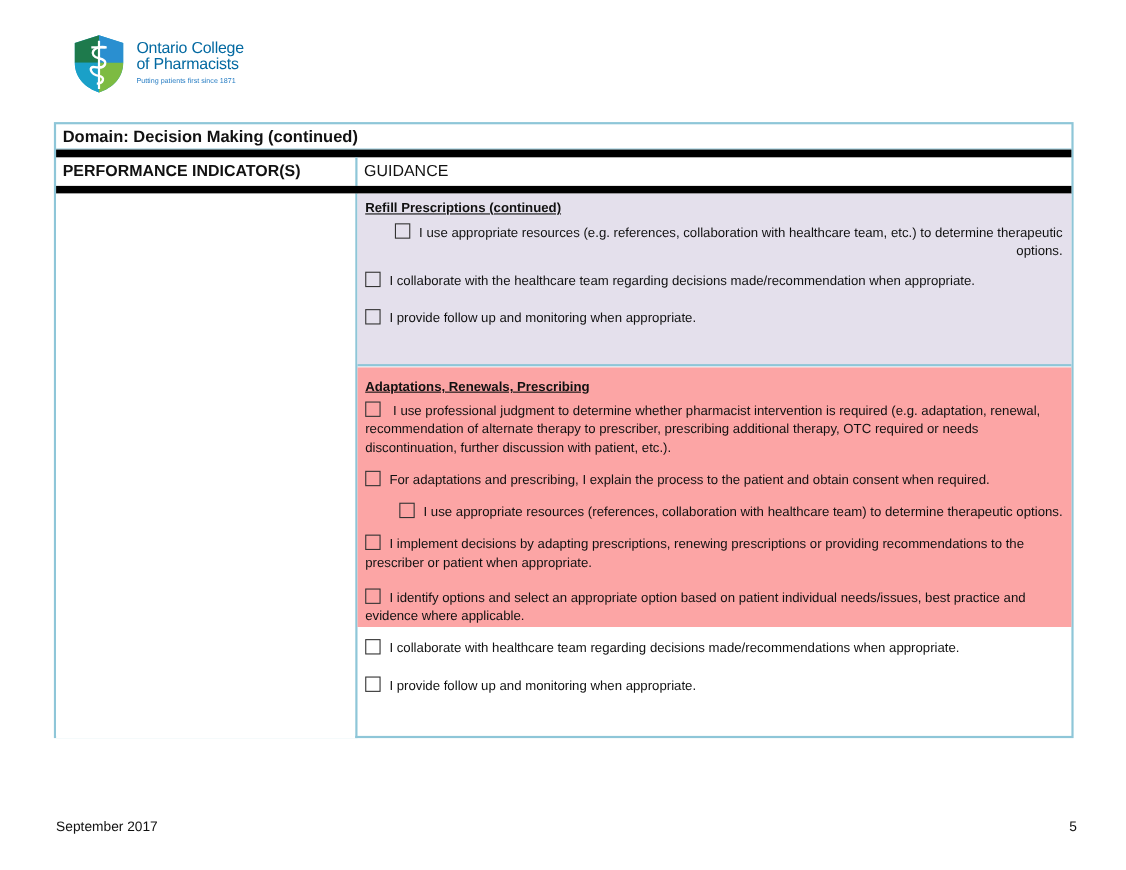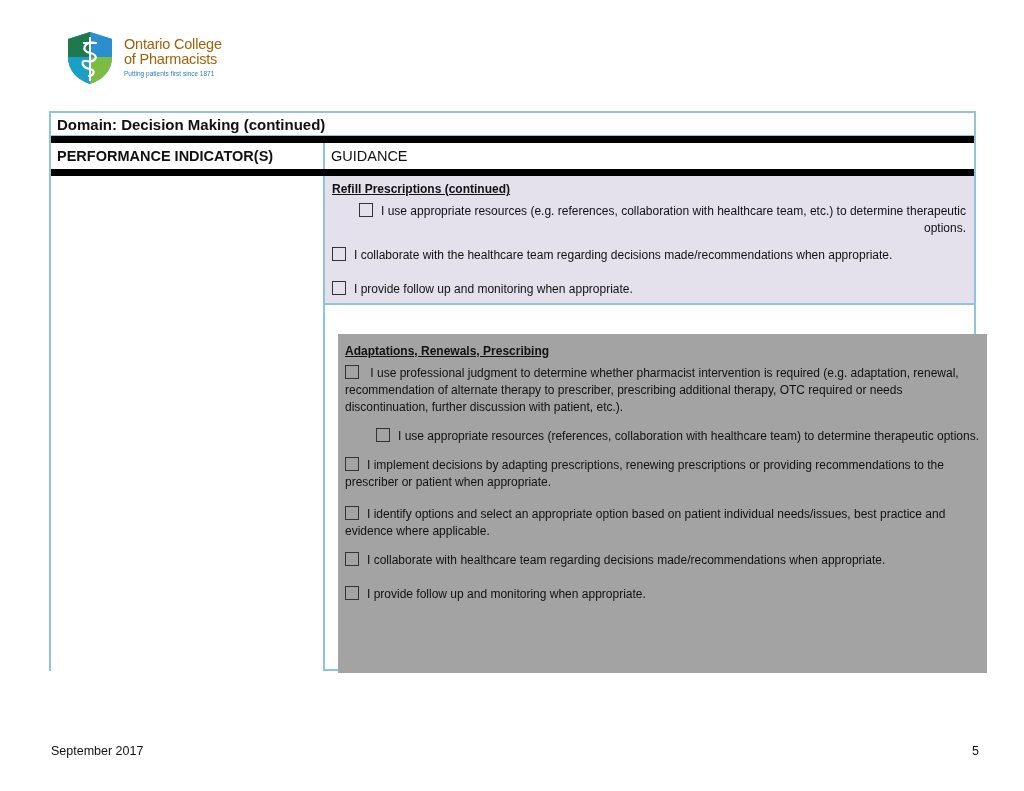--- a/index.html
+++ b/index.html
@@ -2,40 +2,40 @@
 <html><head>
   <meta charset="utf-8">
   <style>
     * { box-sizing: border-box; margin: 0; padding: 0; }
     html, body { width: 1024px; height: 791px; background: #ffffff; overflow: hidden; }
     body { position: relative; font-family: "Liberation Sans", "DejaVu Sans", sans-serif; color: #111; }
 
     .logo { position: absolute; left: 66px; top: 31px; width: 170px; height: 56px; }
     .logo-shield { position: absolute; left: 0; top: 0; width: 48px; height: 54px; }
     .logo-text { position: absolute; left: 58px; top: 6px; }
-    .logo-line1, .logo-line2 { display: block; color: #a16207; font-size: 14.5px; line-height: 15px; letter-spacing: -0.2px; }
+    .logo-line1, .logo-line2 { display: block; color: #0369a1; font-size: 14.5px; line-height: 15px; letter-spacing: -0.2px; }
     .logo-tag { display: block; color: #2a7fc4; font-size: 6.5px; margin-top: 3px; }
 
     .table { position: absolute; left: 49px; top: 111px; width: 927px; height: 560px; border: 2px solid #8ec6d8; }
     .domain-row { position: absolute; left: 0; top: 0; width: 923px; height: 23px; border-bottom: 1px solid #8ec6d8; }
     .domain-title { position: absolute; left: 6px; top: 3px; font-size: 15px; font-weight: bold; }
     .thick { position: absolute; left: 0; width: 923px; height: 7px; background: #000; }
     .thick1 { top: 23px; }
     .header-row { position: absolute; left: 0; top: 30px; width: 923px; height: 25px; }
     .h-col1 { position: absolute; left: 6px; top: 5px; font-size: 14.5px; font-weight: bold; }
     .h-col2 { position: absolute; left: 280px; top: 5px; font-size: 14.5px; font-weight: normal; }
     .h-divider { position: absolute; left: 272px; top: 30px; width: 2px; height: 26px; background: #8ec6d8; }
     .thick2 { top: 56px; }
 
     .col-divider { position: absolute; left: 272px; top: 63px; width: 2px; height: 495px; background: #8ec6d8; }
     .left-cell { position: absolute; left: 0; top: 63px; width: 272px; height: 495px; background: #fff; }
 
     .section { position: absolute; left: 274px; width: 649px; padding: 5px 8px 0 7px; font-size: 12px; line-height: 17px; }
-    .section-refill { top: 63px; height: 129px; background: #e4e0ec; border-bottom: 2px solid #8ec6d8; }
-    .section-adapt { top: 221px; height: 339px; background: #a3a3a3; margin-left: 13px; }
+    .section-refill { top: 63px; height: 157px; background: #e4e0ec; border-bottom: 2px solid #8ec6d8; }
+    .section-adapt { top: 221px; height: 236px; background: #fca5a5; }
 
     .sec-title { font-weight: bold; text-decoration: underline; font-size: 12px; display: block; margin-bottom: 5px; }
     .item { position: relative; margin-bottom: 8px; }
     .cb { display: inline-block; width: 14px; height: 14px; border: 1.3px solid #333; background: transparent; vertical-align: -2px; margin-right: 8px; }
     .item-text { }
 
     .footer-date { position: absolute; left: 51px; top: 744px; font-size: 12.5px; }
     .footer-page { position: absolute; left: 972px; top: 744px; font-size: 12.5px; }
   </style>
 </head>
@@ -73,31 +73,34 @@
 
   <div class="left-cell"></div>
   <div class="col-divider"></div>
 
   <div class="section section-refill">
     <span class="sec-title">Refill Prescriptions (continued)</span>
     <div class="item" style="margin-bottom:10px;text-align:right;">
       <span class="cb"></span><span class="item-text">I use appropriate resources (e.g. references, collaboration with healthcare team, etc.) to determine therapeutic options.</span>
     </div>
     <div class="item" style="margin-bottom:17px;">
-      <span class="cb"></span><span class="item-text">I collaborate with the healthcare team regarding decisions made/recommendations when appropriate.</span>
+      <span class="cb"></span><span class="item-text">I collaborate with the healthcare team regarding decisions made/recommendation when appropriate.</span>
     </div>
     <div class="item">
       <span class="cb"></span><span class="item-text">I provide follow up and monitoring when appropriate.</span>
     </div>
   </div>
 
   <div class="section section-adapt">
     <span class="sec-title" style="margin-top:4px;">Adaptations, Renewals, Prescribing</span>
     <div class="item" style="margin-bottom:12px;">
       <span class="cb"></span><span class="item-text"> I use professional judgment to determine whether pharmacist intervention is required (e.g. adaptation, renewal, recommendation of alternate therapy to prescriber, prescribing additional therapy, OTC required or needs discontinuation, further discussion with patient, etc.).</span>
+    </div>
+    <div class="item" style="margin-bottom:12px;">
+      <span class="cb"></span><span class="item-text">For adaptations and prescribing, I explain the process to the patient and obtain consent when required.</span>
     </div>
     <div class="item" style="margin-bottom:12px;text-align:right;">
       <span class="cb"></span><span class="item-text">I use appropriate resources (references, collaboration with healthcare team) to determine therapeutic options.</span>
     </div>
     <div class="item" style="margin-bottom:15px;">
       <span class="cb"></span><span class="item-text">I implement decisions by adapting prescriptions, renewing prescriptions or providing recommendations to the prescriber or patient when appropriate.</span>
     </div>
     <div class="item" style="margin-bottom:12px;">
       <span class="cb"></span><span class="item-text">I identify options and select an appropriate option based on patient individual needs/issues, best practice and evidence where applicable.</span>
     </div>

